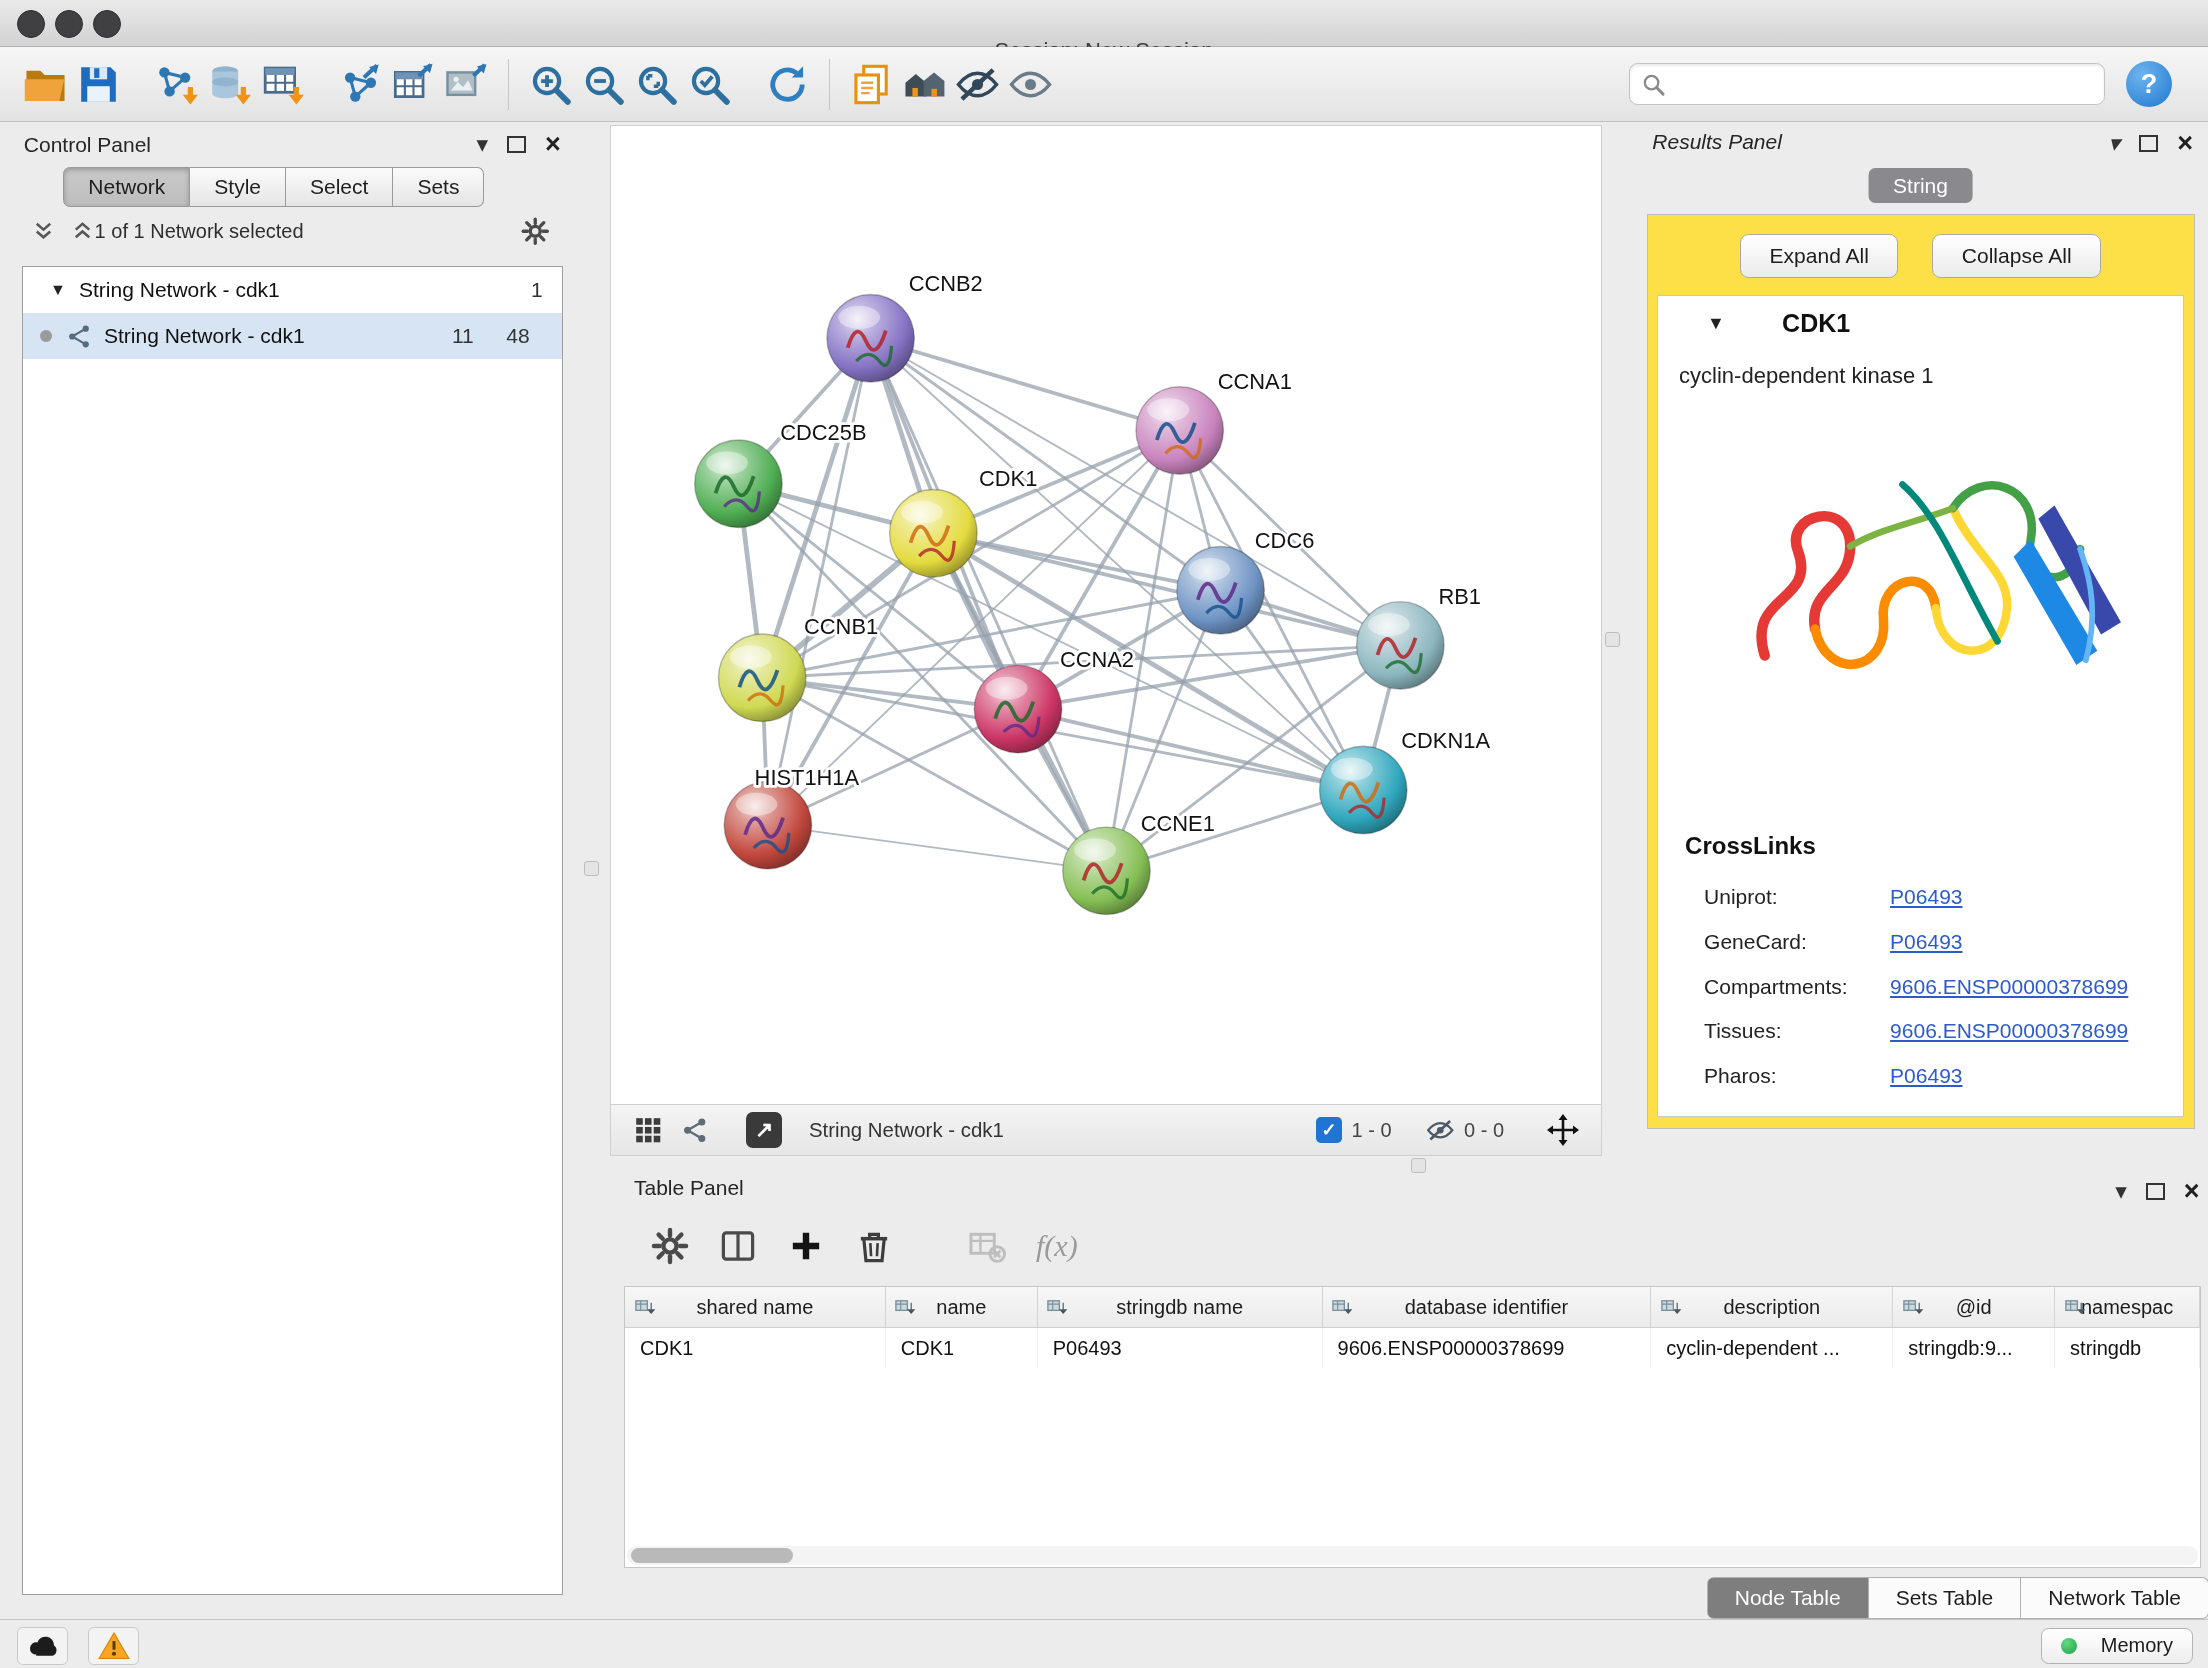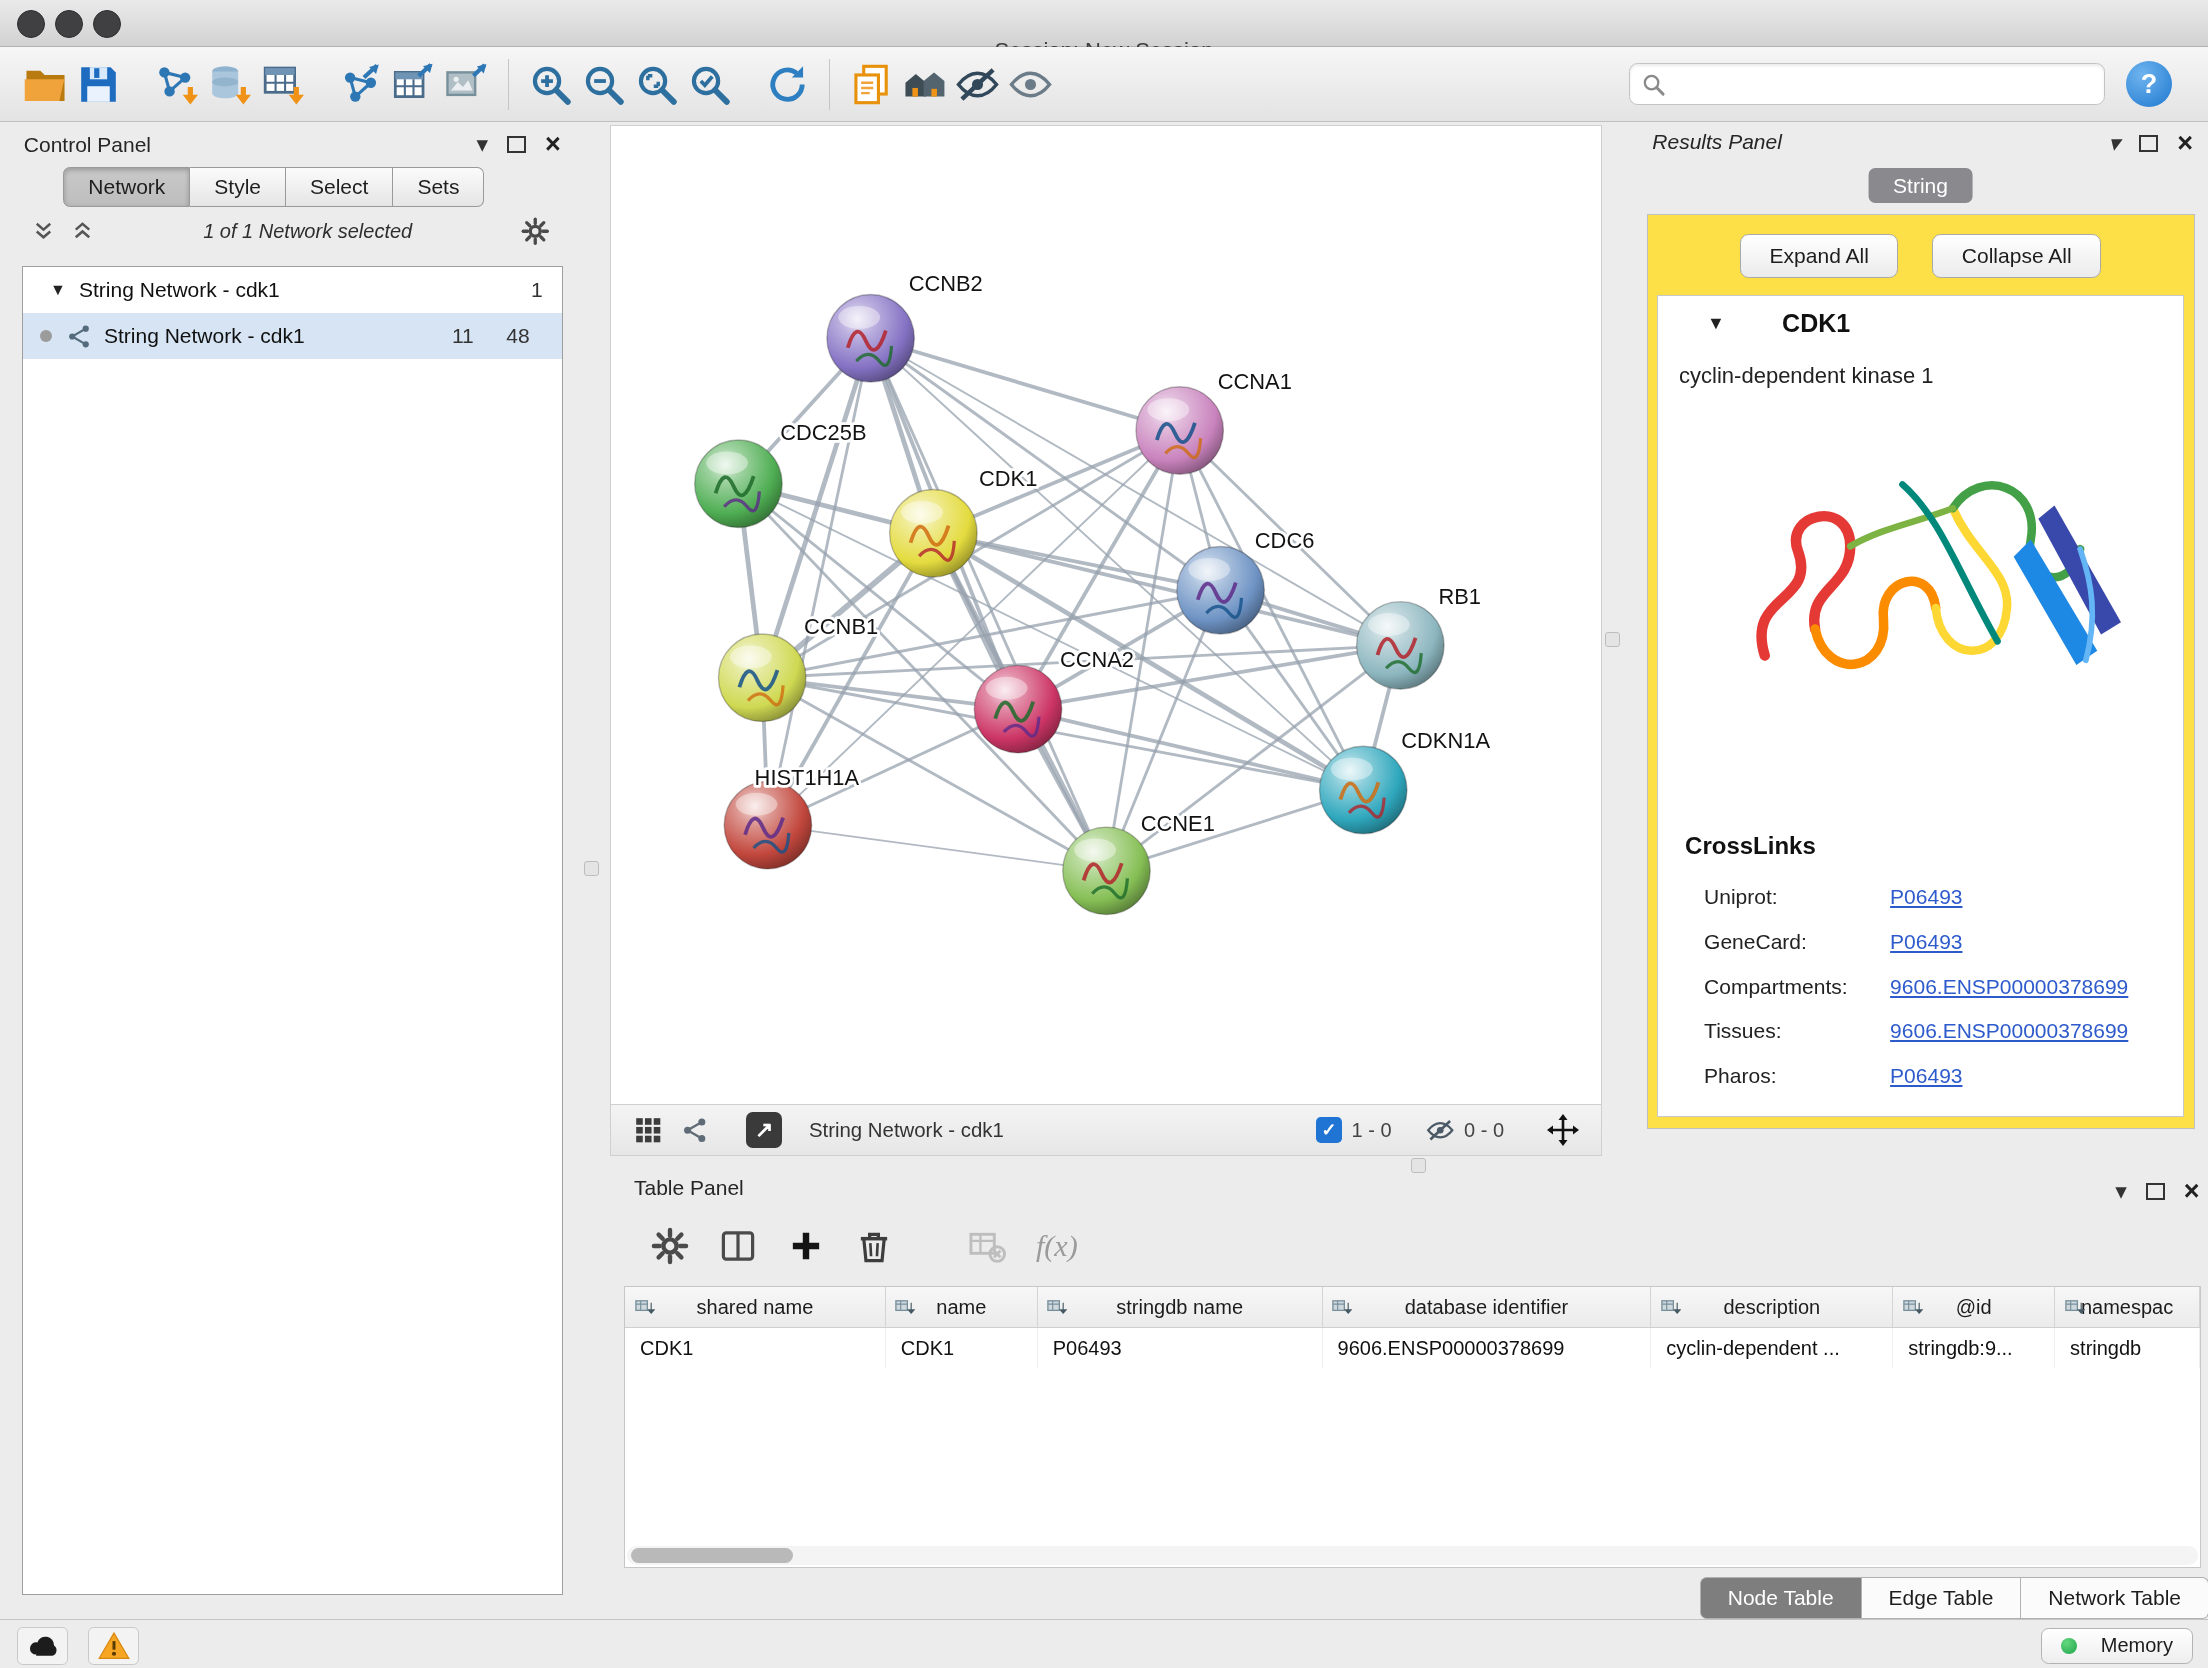--- a/index.html
+++ b/index.html
@@ -41,21 +41,21 @@
   .cp-header{position:relative;height:36px;}
   .cp-header .panel-title{position:absolute;left:9.5px;top:5.7px;}
   .cp-tabs{display:flex;margin:3.8px 0 0 49px;}
   .cp-tab{height:38px;line-height:38px;padding:0 24px;font-size:21px;color:#1e1e1e;
           background:linear-gradient(#fbfbfb,#e5e5e5);border:1px solid #9a9a9a;border-left:none;}
   .cp-tab:first-child{border-left:1px solid #9a9a9a;border-radius:6.7px 0 0 6.7px;}
   .cp-tab:last-child{border-radius:0 6.7px 6.7px 0;}
   .cp-tab.selected{background:linear-gradient(#c9c9c9,#bdbdbd);box-shadow:inset 0 1.9px 4.8px rgba(0,0,0,.25);}
   .cp-selrow{position:relative;height:49px;display:flex;align-items:center;font-size:20px;color:#2e2e2e;}
   .cp-selrow .chevrons{display:flex;gap:13.3px;margin-left:17px;}
-  .cp-selrow .summary{flex:1;text-align:center;font-style:italic;}
+  .cp-selrow .summary{flex:1;text-align:left;}
   .cp-selrow .gear{margin-right:21px;}
   .tree{position:absolute;left:7.6px;right:7.6px;top:139px;bottom:3.8px;background:#fff;
         border:1px solid #9f9f9f;overflow:hidden;}
   .tree-row{position:relative;height:46px;display:flex;align-items:center;font-size:21px;color:#111;}
   .tree-row .arrow{margin:0 13.3px 0 27px;font-size:16px;color:#222;}
   .tree-row.selected{background:#d7e4f3;}
   .tree-row .bullet{width:12.4px;height:12.4px;border-radius:50%;background:#9b9b9b;margin:0 13.3px 0 17px;}
   .tree-row .net-icon{margin-right:11.4px;display:flex;}
   .tree-row .count{position:absolute;right:19px;color:#333;}
   .tree-row .n-nodes{position:absolute;right:88px;color:#333;}
@@ -782,21 +782,21 @@
         <div class="td c4">cyclin-dependent ...</div>
         <div class="td c5">stringdb:9...</div>
         <div class="td c6">stringdb</div>
       </div>
       <div class="hscroll">
         <div class="hthumb"></div>
       </div>
     </div>
     <div class="tp-tabs">
       <div class="tp-tab selected">Node Table</div>
-      <div class="tp-tab">Edge Table</div>
+      <div class="tp-tab">Sets Table</div>
       <div class="tp-tab">Network Table</div>
     </div>
   </div>
 
   <div class="status-bar">
     <div class="sb-btn" style="left:17px">
       <svg width="32" height="32" viewBox="0 0 26 26">
         <path d="M7.5 20a5 5 0 1 1 .9-9.9A7 7 0 0 1 22 12.5 4.8 4.8 0 0 1 20.5 21H7.5z" fill="#1c1c1c"></path>
       </svg>
     </div>

